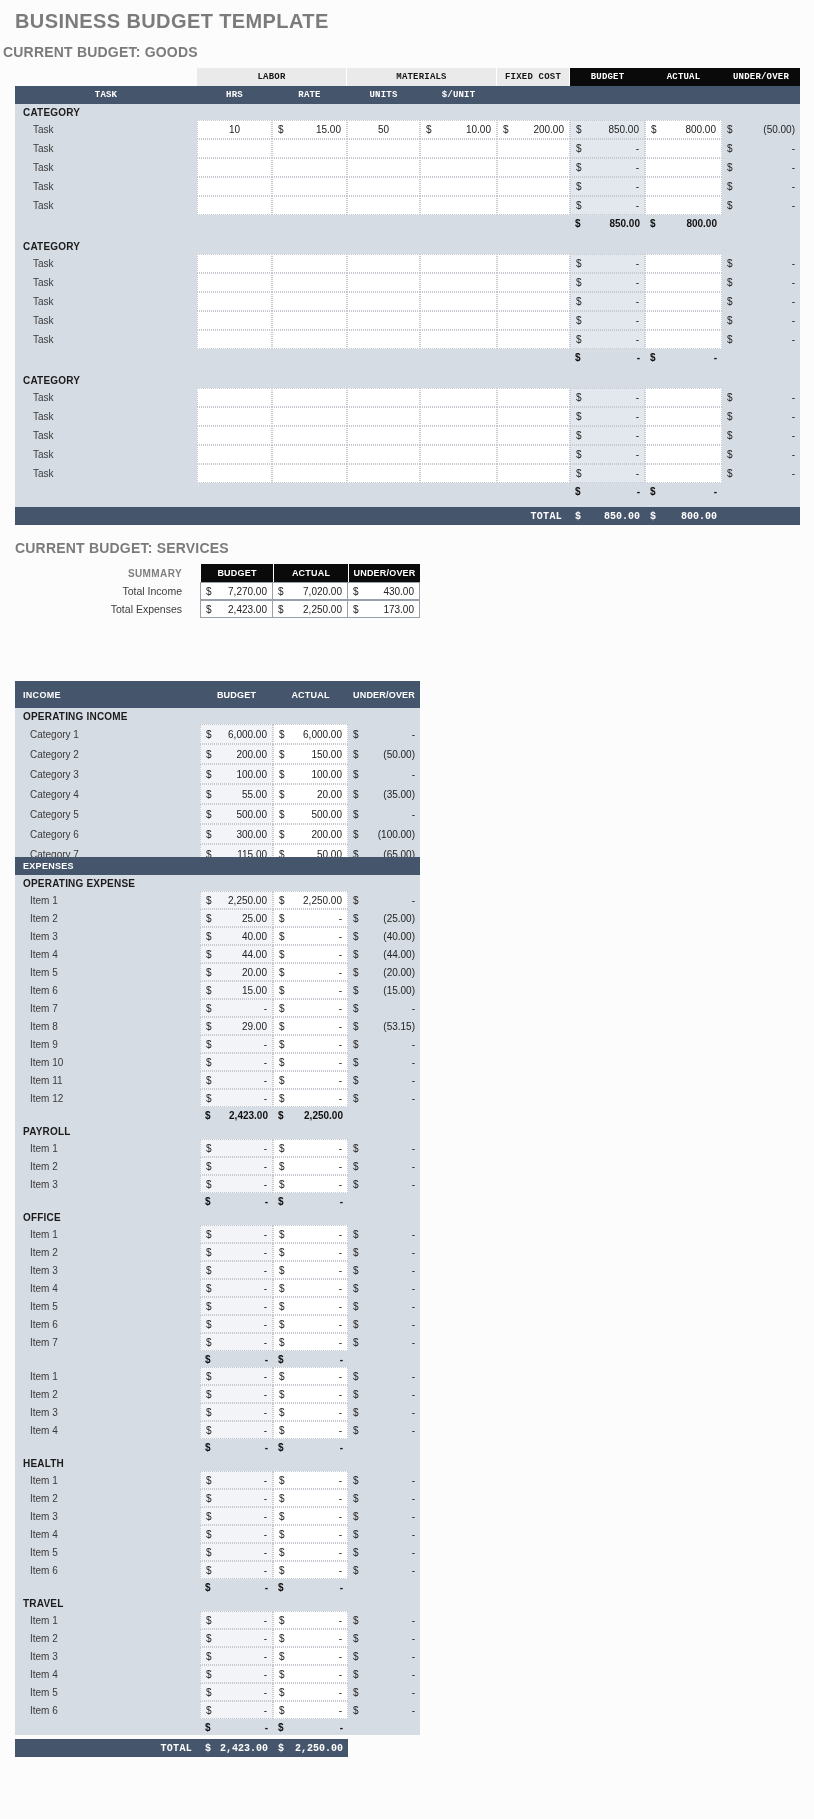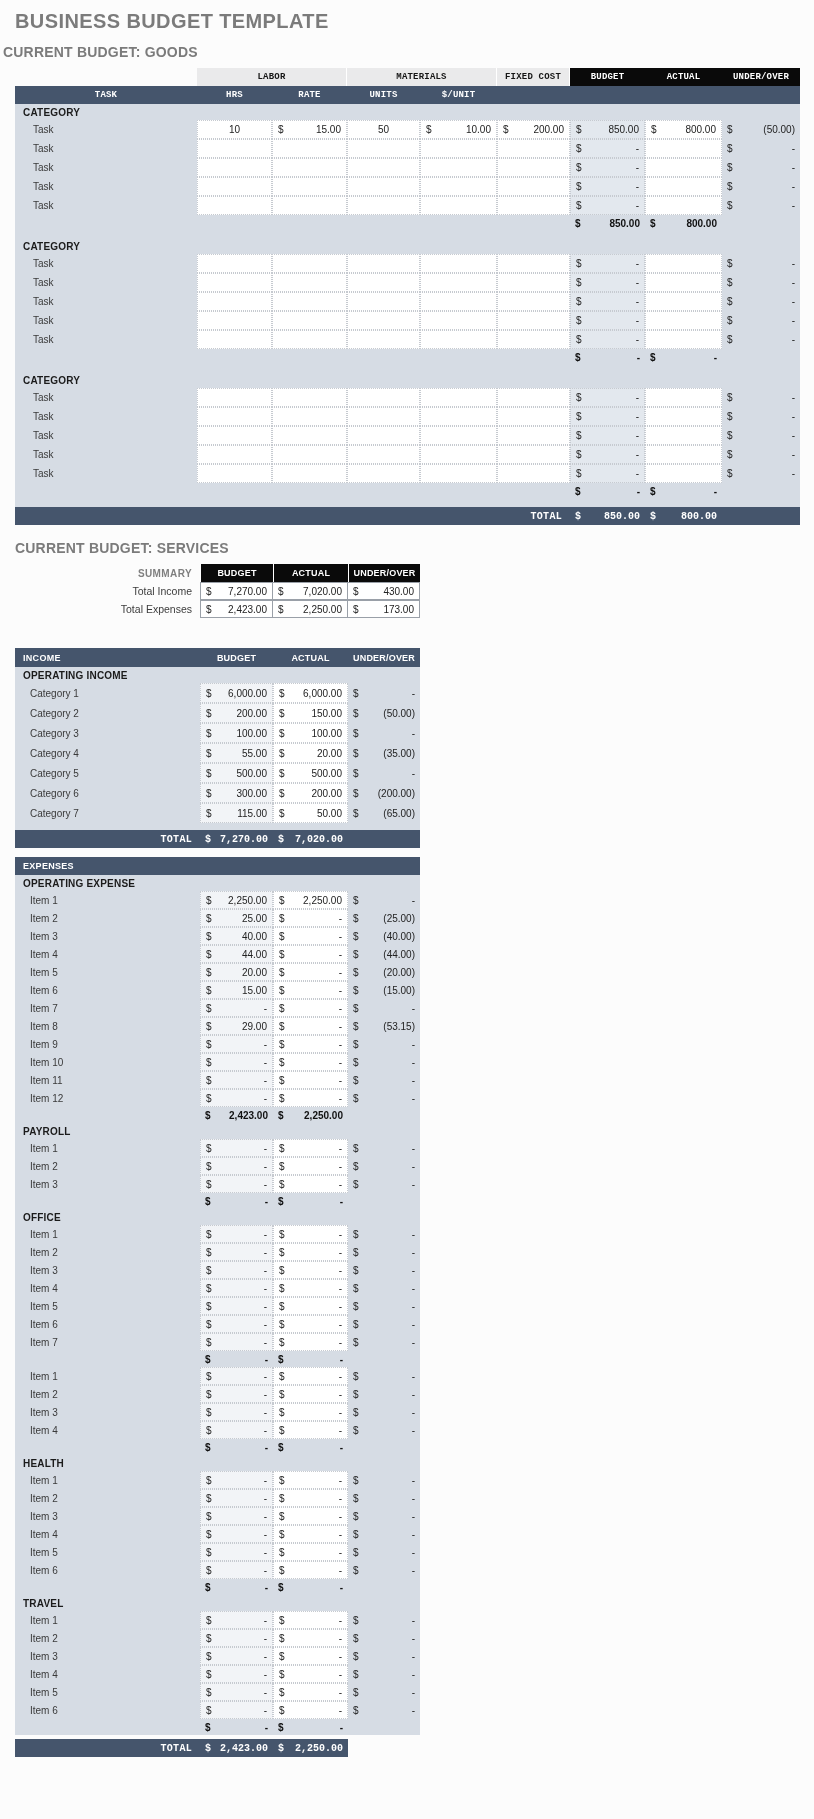--- a/index.html
+++ b/index.html
@@ -47,30 +47,30 @@
   .subrow{height:16px;background:var(--body-bg);display:flex;}
   .gap{background:var(--body-bg);}
   .totalbar{height:18px;background:var(--slate);display:flex;align-items:center;color:#fff;font-weight:bold;font-size:10px;}
   .totalbar .cell{color:#fff;font-weight:bold;}
   .tb-label{display:flex;align-items:center;justify-content:flex-end;padding-right:8px;font-size:10px;font-weight:bold;letter-spacing:.3px;padding-left:10px;}
 
   
   #summary{left:15px;top:564px;width:405px;}
   .w-label{width:185px;} .w-b{width:73px;} .w-a{width:75px;} .w-u{width:72px;}
   .sumrow{display:flex;height:18px;}
-  .sum-label{width:185px;display:flex;align-items:center;justify-content:flex-end;padding-right:8px;font-size:10.5px;color:#3c3c3c;}
+  .sum-label{width:185px;display:flex;align-items:center;justify-content:flex-end;padding-right:18px;font-size:10.5px;color:#3c3c3c;}
   .sum-label.head{font-weight:bold;color:#7f7f7f;font-size:10px;letter-spacing:.4px;}
   .sum-hcell{background:var(--black-header);color:#fff;font-weight:bold;font-size:9px;display:flex;align-items:center;justify-content:center;border-left:1px solid #fff;letter-spacing:.2px;}
   .sum-cell{background:#fff;border:1px solid #9aa0a8;border-left:none;}
   .sum-cell.first{border-left:1px solid #9aa0a8;}
 
   
   #income{left:15px;top:648px;width:405px;}
   #expenses{left:15px;top:857px;width:405px;}
-  .inc-head{height:19px;background:var(--slate);display:flex;}
+  .inc-head{height:27px;background:var(--slate);display:flex;margin-top:33px;}
   .inc-title{width:185px;display:flex;align-items:center;padding-left:8px;color:#fff;font-weight:bold;font-size:9px;letter-spacing:.3px;}
   .sectionlabel{height:16px;background:var(--body-bg);display:flex;align-items:center;padding-left:8px;font-size:10px;font-weight:bold;color:#1b1b1b;letter-spacing:.2px;}
   .increw{height:20px;background:var(--body-bg);display:flex;}
   .exprow{height:18px;background:var(--body-bg);display:flex;}
   .rowlabel{width:185px;display:flex;align-items:center;padding-left:15px;font-size:10px;color:#3a3a3a;}
   .ssub{height:16px;background:var(--body-bg);display:flex;}
   .exp-headbar{height:18px;background:var(--slate);display:flex;align-items:center;padding-left:8px;color:#fff;font-weight:bold;font-size:9px;letter-spacing:.3px;text-align:center;}
   .exp-totalbar{width:333px;margin-top:4px;}
 </style>
 </head>
@@ -558,21 +558,21 @@
         <div class="cell w-b entry stint">
           <span class="d">$</span>
           <span class="v">300.00</span>
         </div>
         <div class="cell w-a entry">
           <span class="d">$</span>
           <span class="v">200.00</span>
         </div>
         <div class="cell w-u">
           <span class="d">$</span>
-          <span class="v">(200.00)</span>
+          <span class="v">(100.00)</span>
         </div>
       </div>
       <div class="increw">
         <div class="rowlabel">Category 7</div>
         <div class="cell w-b entry stint">
           <span class="d">$</span>
           <span class="v">115.00</span>
         </div>
         <div class="cell w-a entry">
           <span class="d">$</span>

